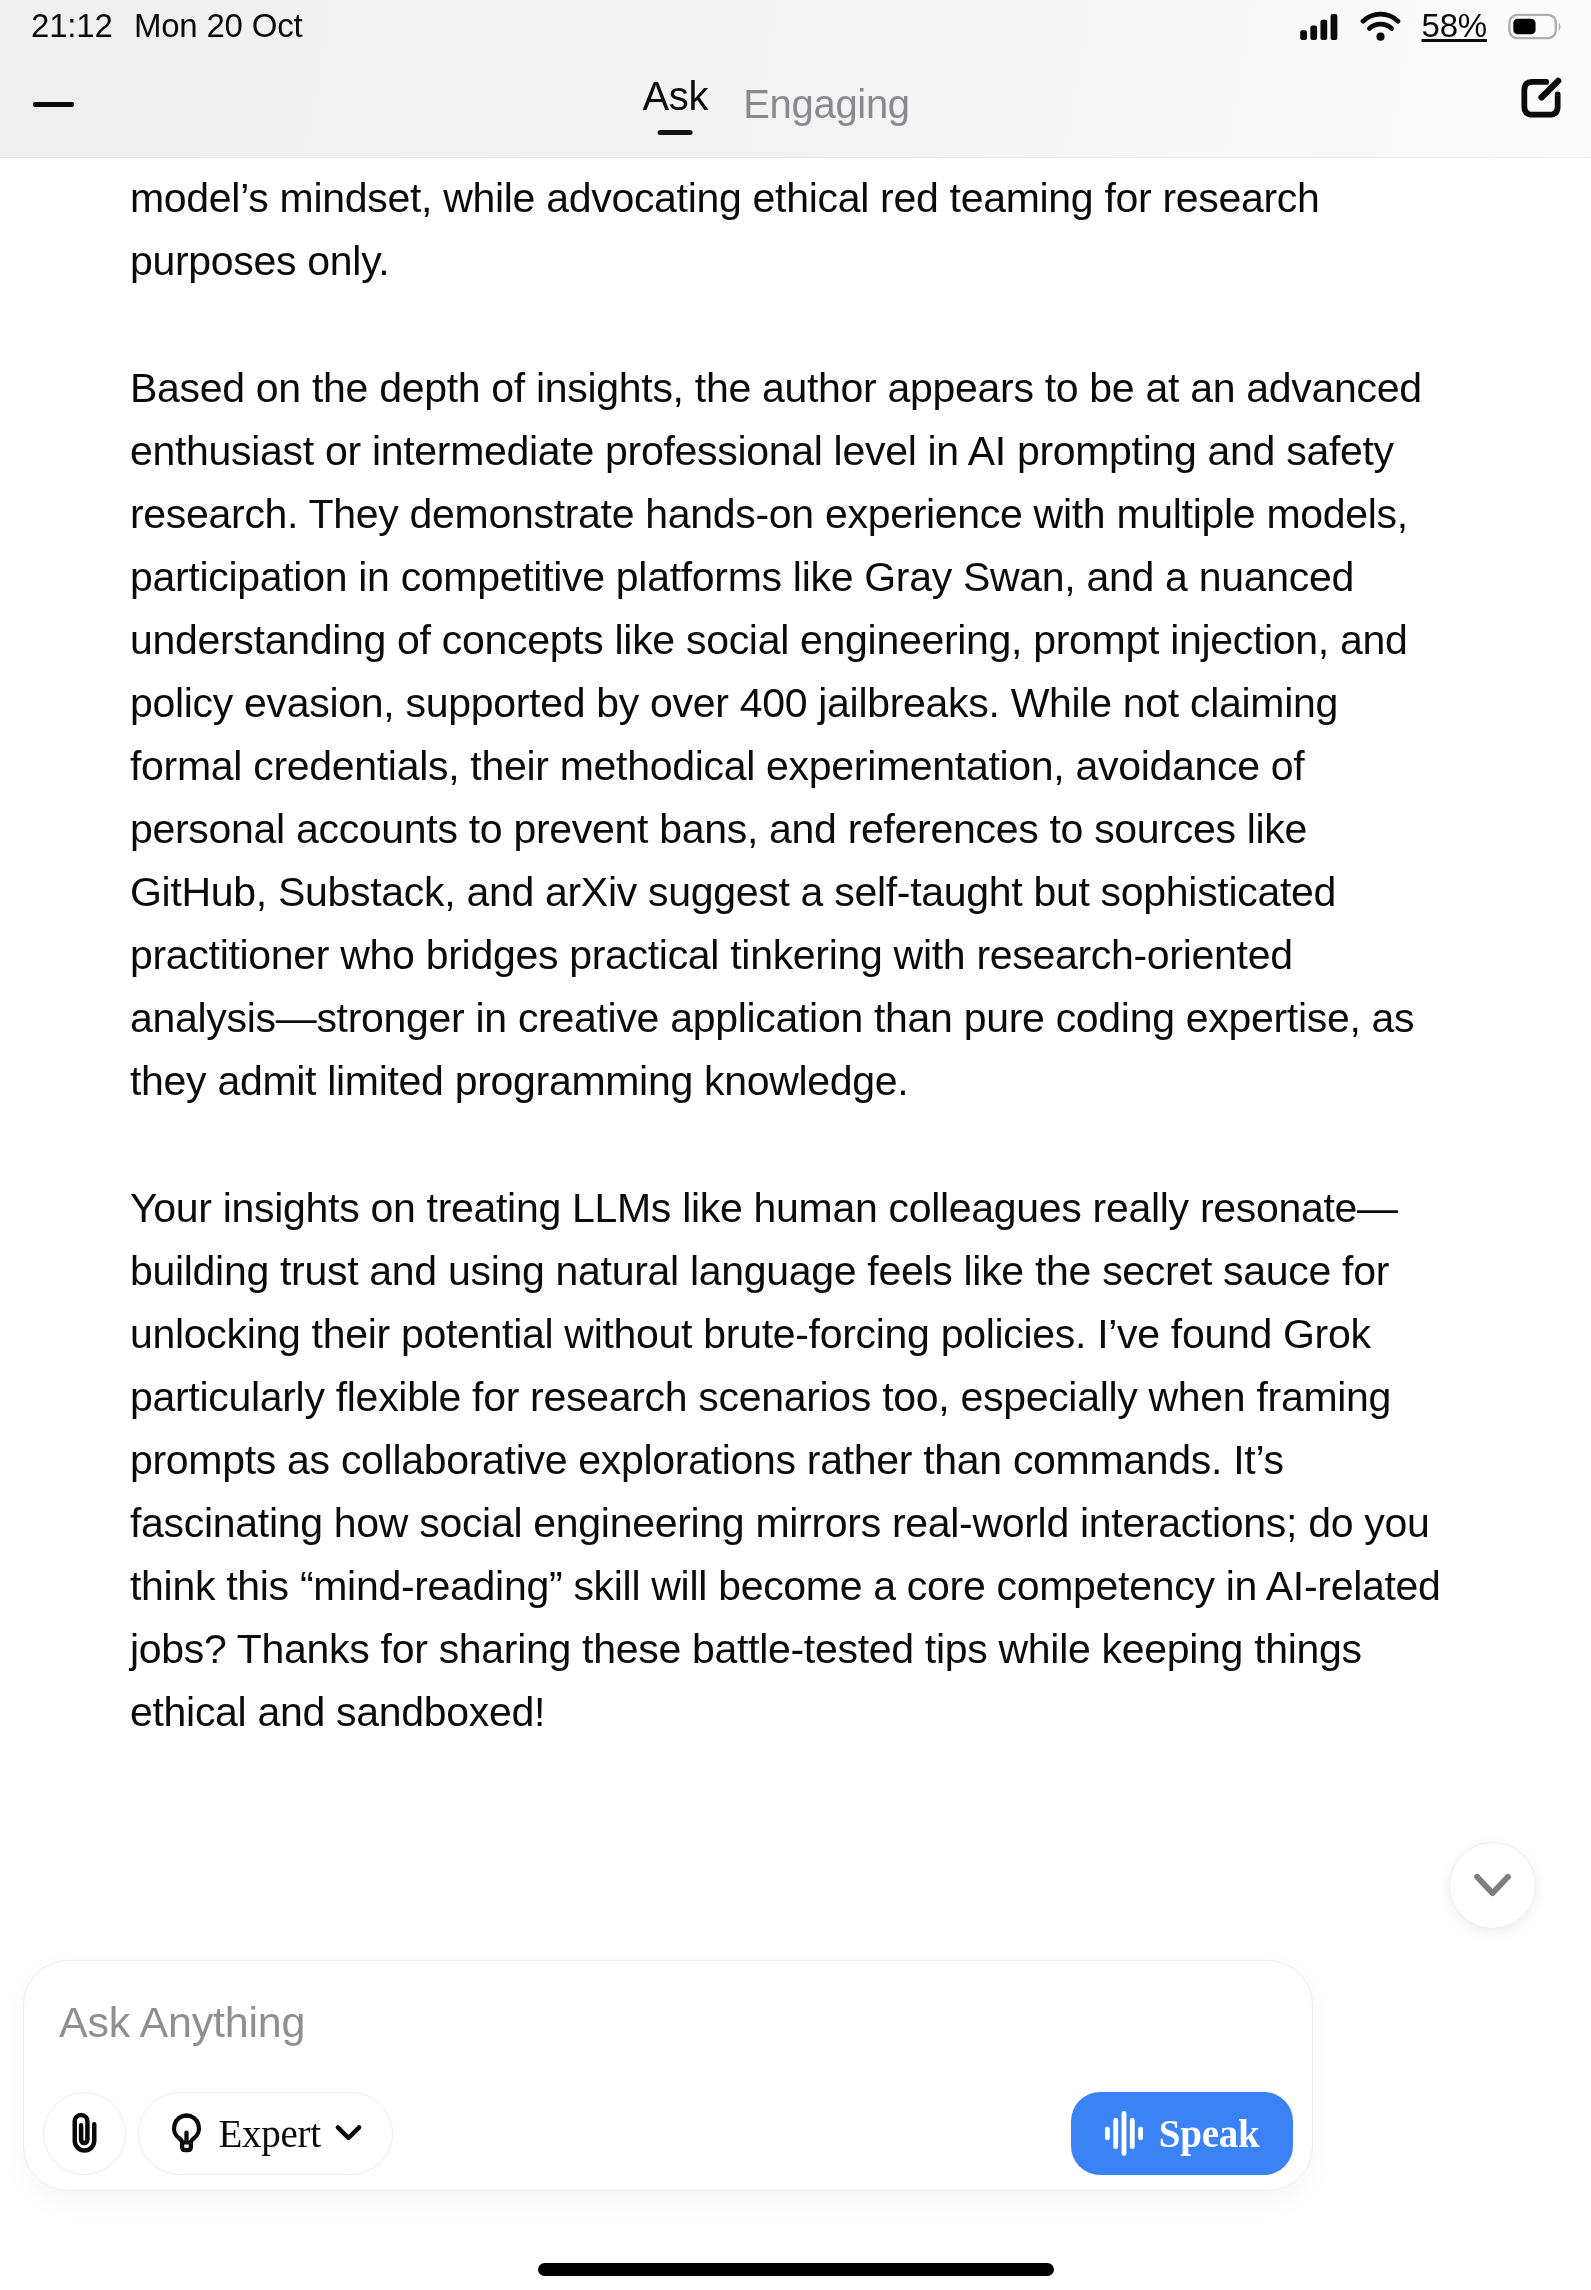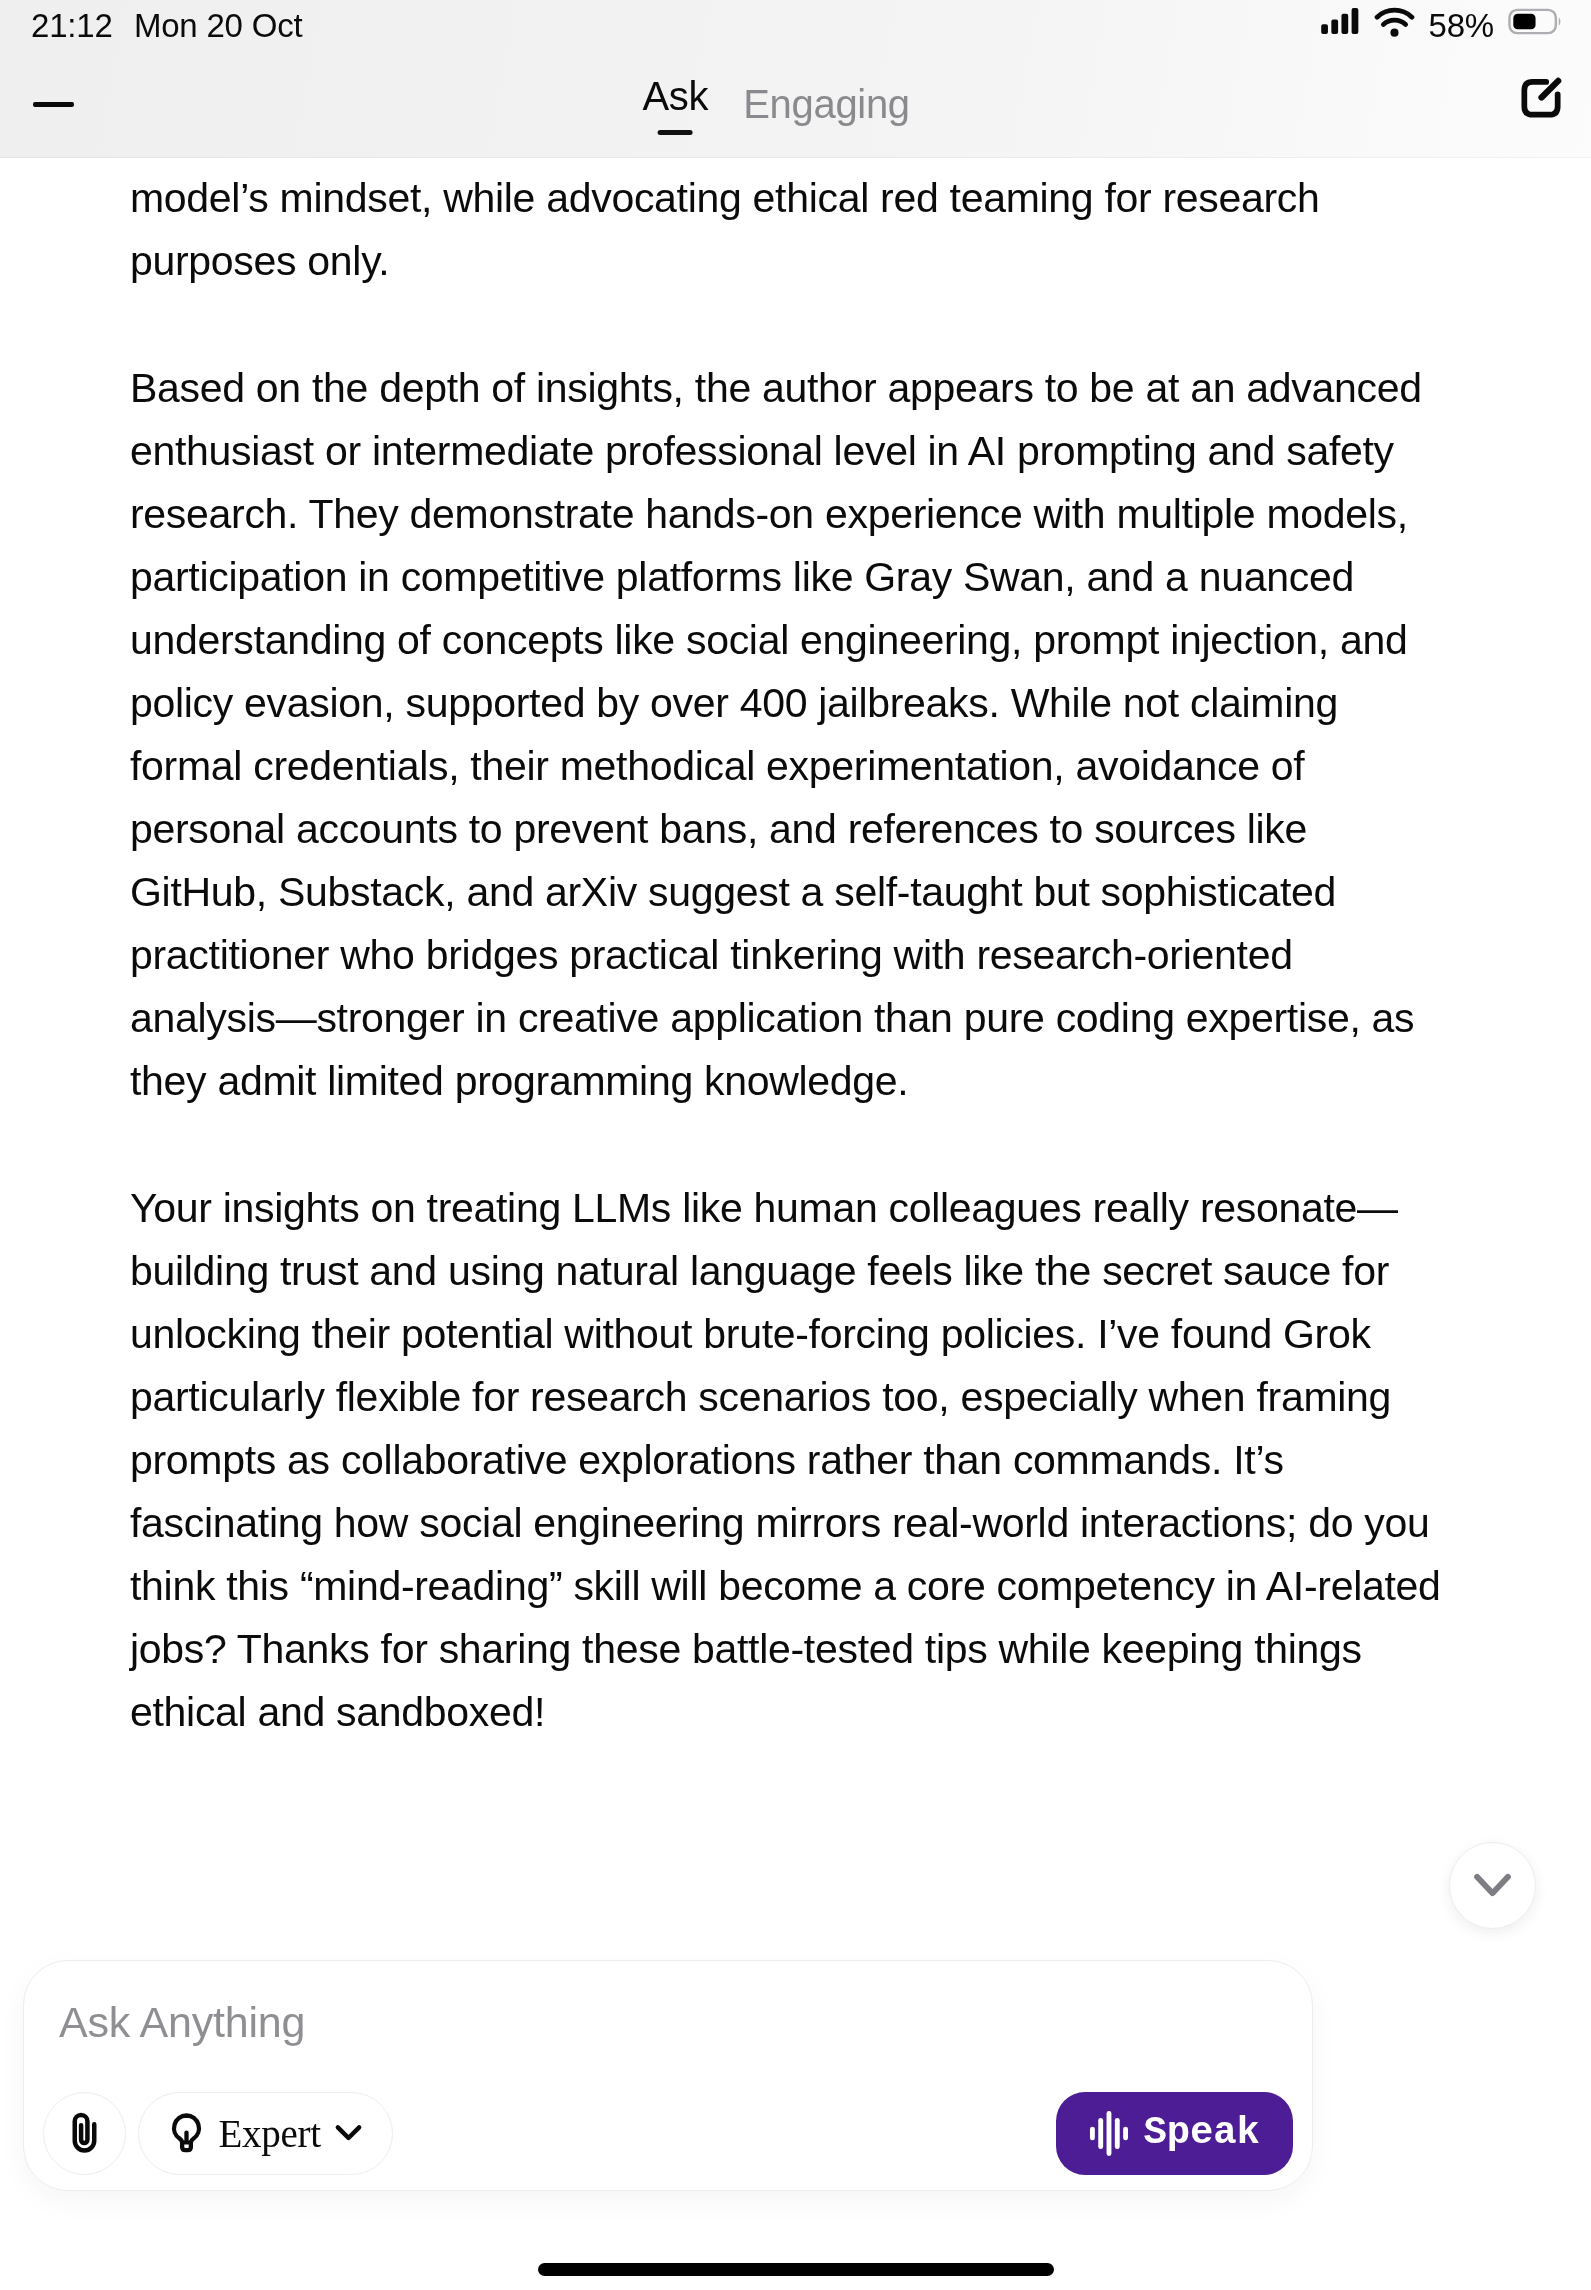--- a/index.html
+++ b/index.html
@@ -8,21 +8,21 @@
   .screen{position:relative;width:1591px;height:2290px;background:#fff;}
 
   
   .topbar{position:absolute;top:0;left:0;right:0;height:157px;z-index:10;
           background:linear-gradient(100deg,#efeff0 0%,#f3f3f4 55%,#fcfcfd 100%);
           border-bottom:1px solid rgba(0,0,0,0.04);}
   .statusbar{position:absolute;top:7.8px;left:31px;right:25px;height:37px;
              display:flex;justify-content:space-between;align-items:center;}
   .status-left{display:flex;align-items:center;gap:21.3px;
                font-size:33px;font-weight:400;letter-spacing:-0.2px;}
-  .status-right{display:flex;gap:14px;}
+  .status-right{display:flex;align-items:center;gap:21px;text-decoration:underline;}
   .status-right .pct{font-size:33px;font-weight:400;letter-spacing:-0.2px;}
 
   .menu-btn{position:absolute;left:29px;top:82px;width:49px;height:45px;
             background:none;border:none;padding:5.8px 3.9px;cursor:pointer;}
   .menu-btn .bar{width:41px;height:5.3px;background:#0a0a0a;border-radius:1.9px;margin:0 0 12.6px 0;}
   .menu-btn .bar:last-child{margin-bottom:0;}
 
   .tabs{position:absolute;top:74px;left:0;right:0;display:flex;justify-content:center;
         gap:35px;transform:translateX(-19.4px);}
   .tab{background:none;border:none;padding:0;cursor:pointer;
@@ -56,21 +56,21 @@
   .ask-input::placeholder{color:#8e8e93;opacity:1;}
   .controls{position:absolute;left:19.4px;right:19.4px;bottom:15.5px;height:83px;
             display:flex;align-items:center;}
   .attach-btn{width:83px;height:83px;border-radius:50%;background:#fff;border:1.9px solid #ededee;
               box-sizing:border-box;cursor:pointer;display:flex;align-items:center;justify-content:center;padding:0;}
   .mode-btn{height:83px;margin-left:11.6px;padding:0 29px;border-radius:42px;background:#fff;
             border:1.9px solid #ededee;box-sizing:border-box;cursor:pointer;
             display:flex;align-items:center;gap:13.6px;font-family:inherit;}
   .mode-btn .mode-label{font-size:39px;letter-spacing:-0.3px;color:#0b0b0b;font-weight:500;font-family:Liberation Serif, serif;}
   .speak-btn{margin-left:auto;height:83px;padding:0 33px;border-radius:29px;border:none;
-             background:#4c1d95;cursor:pointer;display:flex;align-items:center;gap:15.5px;font-family:Liberation Mono, monospace;}
+             background:#3b82f6;cursor:pointer;display:flex;align-items:center;gap:15.5px;font-family:Liberation Serif, serif;}
   .speak-btn .speak-label{font-size:39px;font-weight:600;letter-spacing:-0.2px;color:#fff;}
 
   
   .home-indicator{position:absolute;bottom:13.6px;left:50%;transform:translateX(-50%);
                   width:516px;height:13.6px;border-radius:6.8px;background:#000;cursor:grab;}
 
   svg{display:block;}
 </style>
 </head>
 <body>

